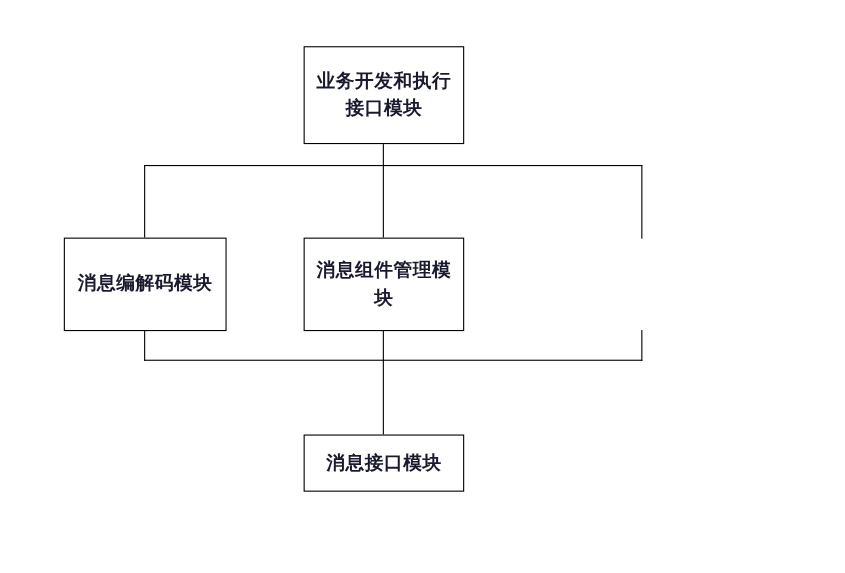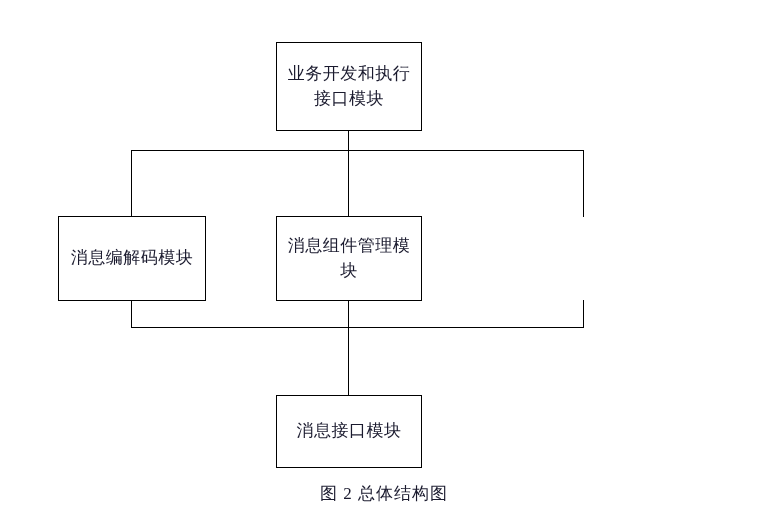--- a/index.html
+++ b/index.html
@@ -25,27 +25,28 @@
     justify-content: center;
     text-align: center;
     color: #1a1a2e;
     font-size: 17px;
     line-height: 1.45;
     letter-spacing: 0.5px;
   }
   .node span {
     display: block;
     padding: 0 6px;
+    font-weight: bold;
   }
   
   #node-top     { left: 276px; top: 42px;  width: 146px; height: 89px; }
   #node-codec   { left: 58px;  top: 216px; width: 148px; height: 85px; }
   #node-compmgr { left: 276px; top: 216px; width: 146px; height: 85px; }
   #node-logic   { left: 492px; top: 216px; width: 147px; height: 85px; }
-  #node-msgif   { left: 276px; top: 395px; width: 146px; height: 73px; }
+  #node-msgif   { left: 276px; top: 395px; width: 146px; height: 52px; }
 
   
   .edge {
     position: absolute;
     background: #000000;
   }
   .edge.h { height: 1px; }
   .edge.v { width: 1px; }
 
   
@@ -100,15 +101,14 @@
   <div class="edge v" id="edge-lower-left"></div>
   <div class="edge v" id="edge-lower-mid"></div>
   <div class="edge v" id="edge-lower-right"></div>
   <div class="edge h" id="edge-lower-bus"></div>
   <div class="edge v" id="edge-bottom-stem"></div>
 
   <div class="node" id="node-msgif">
     <span>消息接口模块</span>
   </div>
 
-  <div id="caption">图 2  总体结构图</div>
 
 </div>
 
 </body></html>

